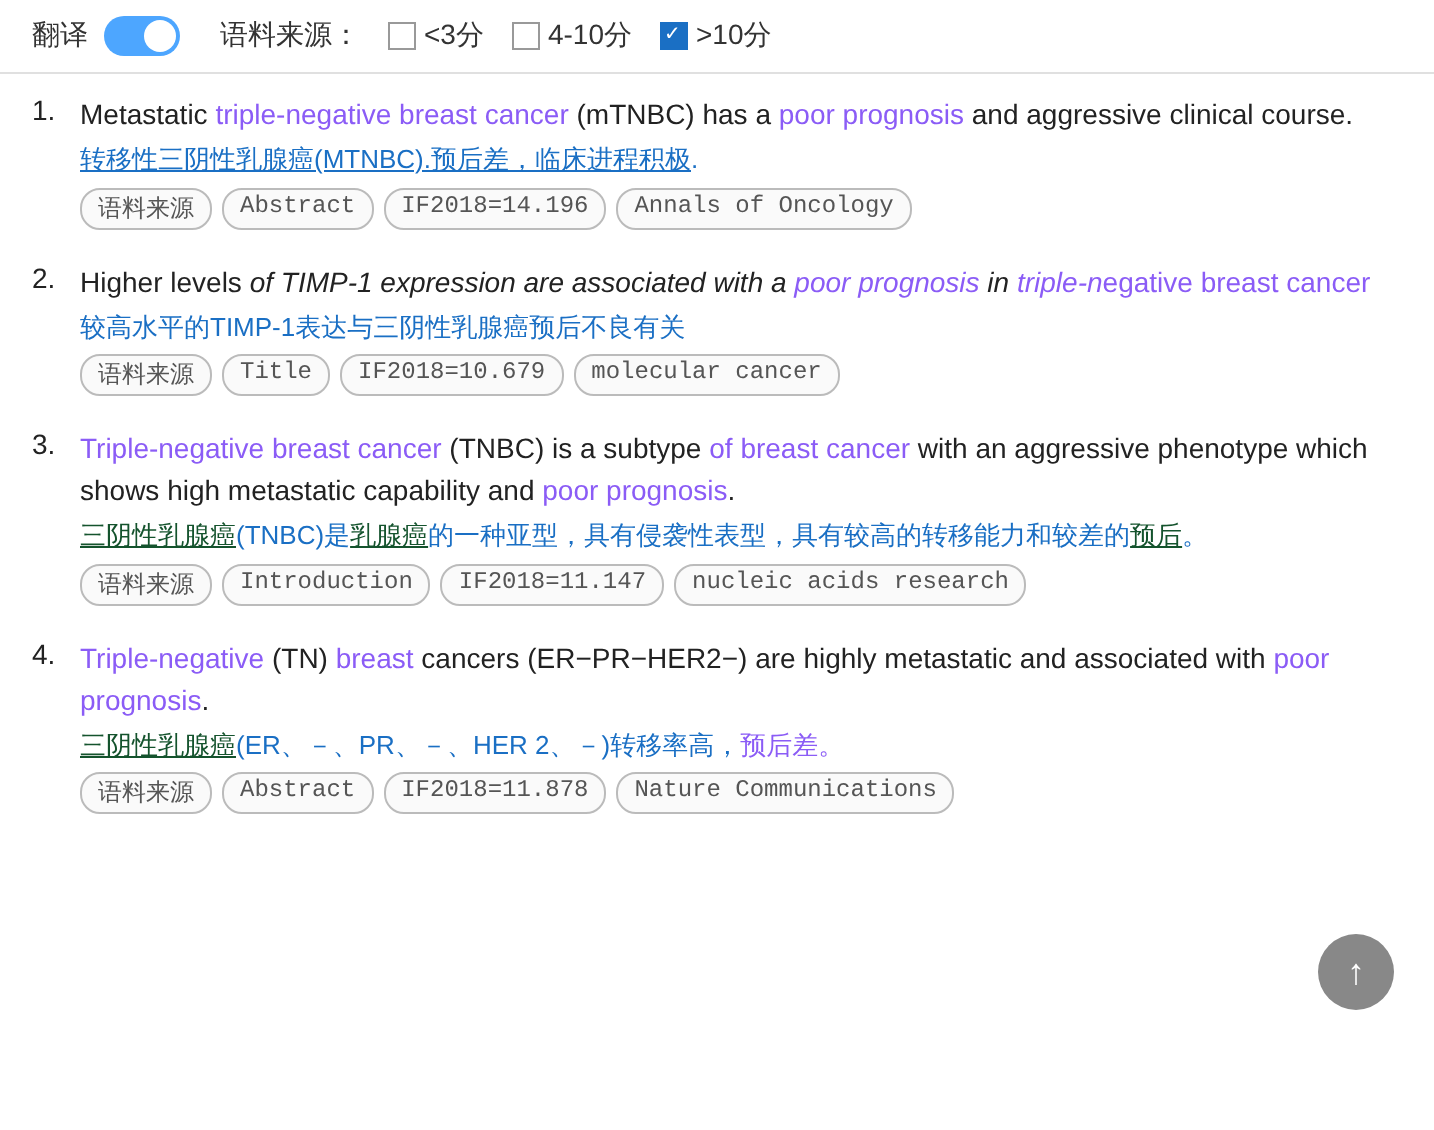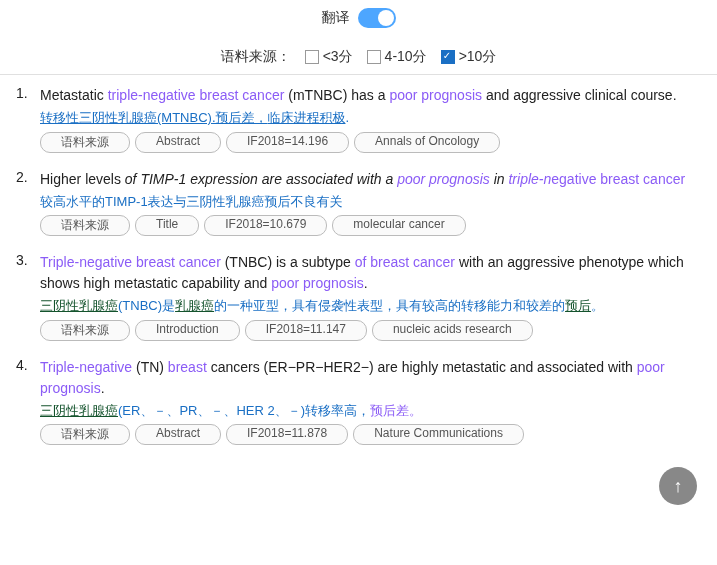--- a/index.html
+++ b/index.html
@@ -14,21 +14,20 @@
     }
 
     
     .toolbar {
       display: flex;
       align-items: center;
       padding: 8px 16px;
       border-bottom: 1px solid #e0e0e0;
       gap: 20px;
       background: #fff;
-      flex-direction: column;
     }
     .toolbar-section {
       display: flex;
       align-items: center;
       gap: 8px;
     }
     .toolbar-label {
       font-size: 14px;
       color: #333;
     }
@@ -112,24 +111,25 @@
     
     .tags {
       display: flex;
       flex-wrap: wrap;
       gap: 5px;
       margin-top: 3px;
     }
     .tag {
       border: 1px solid #bbb;
       border-radius: 10px;
-      padding: 1px 20px;
+      padding: 1px 8px;
       font-size: 12px;
       color: #555;
       background: #fafafa;
+      font-family: Liberation Mono, monospace;
     }
 
     
     .scroll-top {
       position: fixed;
       right: 20px;
       bottom: 60px;
       width: 38px;
       height: 38px;
       border-radius: 50%;

